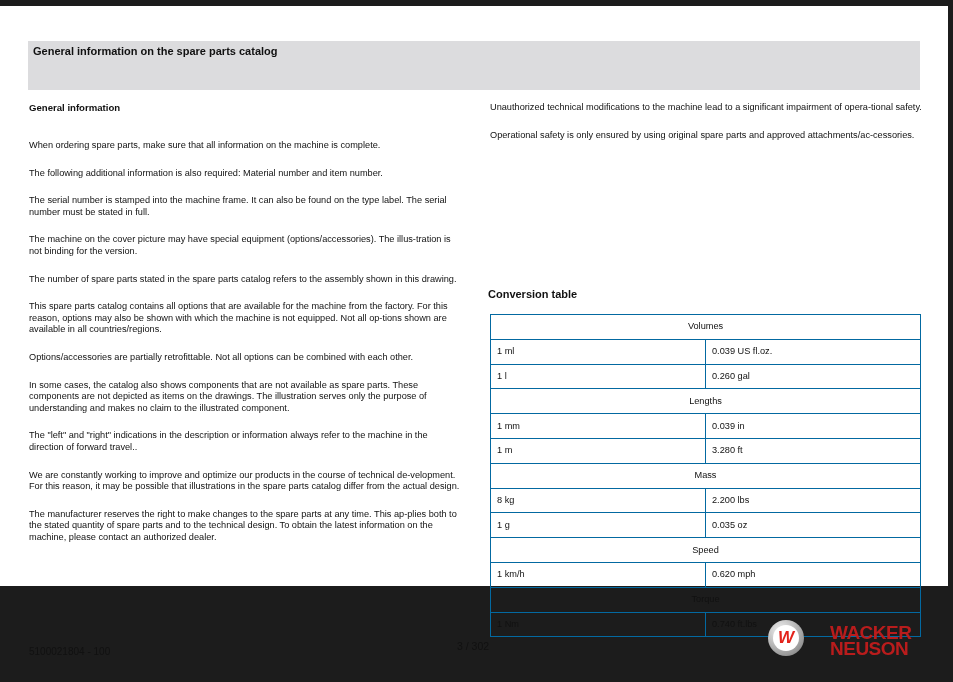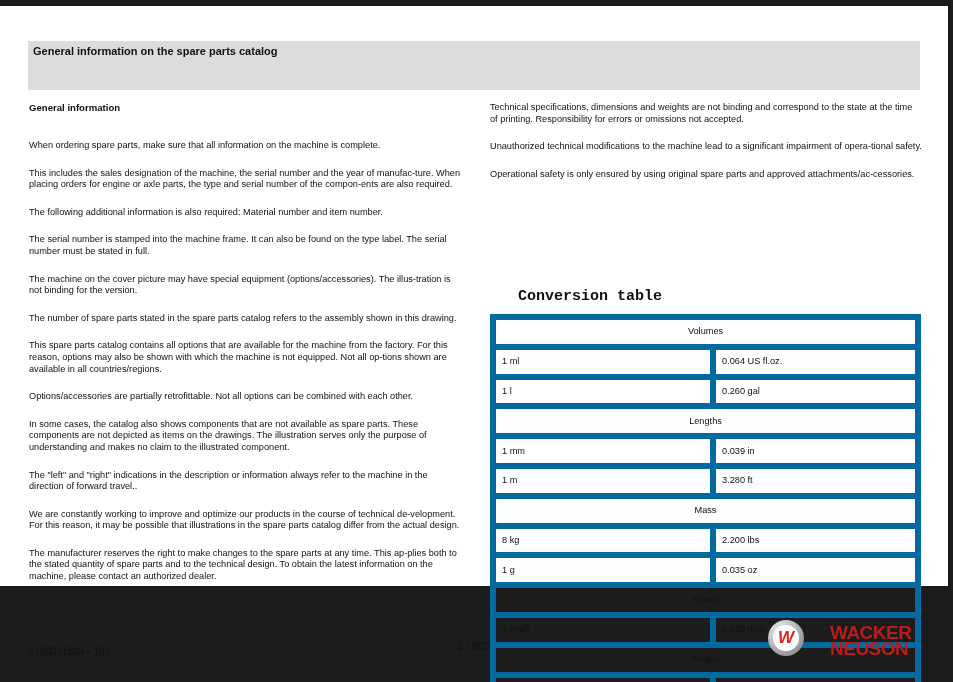--- a/index.html
+++ b/index.html
@@ -22,28 +22,28 @@
   }
   .header-title {
     position: absolute; left: 5px; top: 4px;
     font-size: 11px; font-weight: bold; color: #111;
   }
   .col-left { position: absolute; left: 29px; top: 96px; width: 432px; }
   .col-right { position: absolute; left: 490px; top: 96px; width: 432px; }
   .section-heading { font-size: 9.6px; font-weight: bold; margin: 0 0 27px 0; line-height: 11px; }
   .para { font-size: 9.2px; line-height: 11.6px; margin: 0 0 16px 0; }
   .col-right .para { margin-bottom: 16px; }
-  .conv-heading { position: absolute; left: 518px; top: 282px; font-size: 15px; font-weight: bold; font-family: Liberation Mono, monospace; }
+  .conv-heading { position: absolute; left: 488px; top: 282px; font-size: 11px; font-weight: bold; }
   table.conv {
     position: absolute; left: 490px; top: 308px;
     width: 431px; border-collapse: collapse;
     font-size: 9.2px;
   }
   table.conv td {
-    border: 6px solid #0369a1; height: 15.8px; padding: 4px 6px; line-height: 15px;
+    border: 1px solid #0369a1; height: 15.8px; padding: 4px 6px; line-height: 15px;
   }
   table.conv td.cat { text-align: center; }
   table.conv td.from { width: 202px; }
   .footer-doc { position: absolute; left: 29px; top: 640px; font-size: 10px; }
   .footer-page { position: absolute; left: 457px; top: 634px; font-size: 10.5px; }
   .logo { position: absolute; left: 768px; top: 614px; width: 156px; height: 42px; }
   .logo-circle {
     position: absolute; left: 0; top: 0; width: 36px; height: 36px; border-radius: 50%;
     background: radial-gradient(circle at 35% 30%, #f2f2f2, #9a9a9a 70%, #6e6e6e);
   }
@@ -64,49 +64,47 @@
 <body>
 
 <div class="page">
   <div class="header-band">
     <div class="header-title">General information on the spare parts catalog</div>
   </div>
 
   <div class="col-left">
     <div class="section-heading">General information</div>
     <p class="para">When ordering spare parts, make sure that all information on the machine is complete.</p>
-    <p class="para">This includes the sales designation of the machine, the serial number and the year of manufac-ture. When placing orders for engine or axle parts, the type and serial number of the compon-ents are also required.</p>
     <p class="para">The following additional information is also required: Material number and item number.</p>
     <p class="para">The serial number is stamped into the machine frame. It can also be found on the type label. The serial number must be stated in full.</p>
     <p class="para">The machine on the cover picture may have special equipment (options/accessories). The illus-tration is not binding for the version.</p>
     <p class="para">The number of spare parts stated in the spare parts catalog refers to the assembly shown in this drawing.</p>
     <p class="para">This spare parts catalog contains all options that are available for the machine from the factory. For this reason, options may also be shown with which the machine is not equipped. Not all op-tions shown are available in all countries/regions.</p>
     <p class="para">Options/accessories are partially retrofittable. Not all options can be combined with each other.</p>
     <p class="para">In some cases, the catalog also shows components that are not available as spare parts. These components are not depicted as items on the drawings. The illustration serves only the purpose of understanding and makes no claim to the illustrated component.</p>
     <p class="para">The "left" and "right" indications in the description or information always refer to the machine in the direction of forward travel..</p>
     <p class="para">We are constantly working to improve and optimize our products in the course of technical de-velopment. For this reason, it may be possible that illustrations in the spare parts catalog differ from the actual design.</p>
     <p class="para">The manufacturer reserves the right to make changes to the spare parts at any time. This ap-plies both to the stated quantity of spare parts and to the technical design. To obtain the latest information on the machine, please contact an authorized dealer.</p>
   </div>
 
   <div class="col-right">
-    <p class="para">Technical specifications, dimensions and weights are not binding and correspond to the state at the time of printing. Responsibility for errors or omissions not accepted.</p>
     <p class="para">Unauthorized technical modifications to the machine lead to a significant impairment of opera-tional safety.</p>
     <p class="para">Operational safety is only ensured by using original spare parts and approved attachments/ac-cessories.</p>
   </div>
 
   <div class="conv-heading">Conversion table</div>
 
   <table class="conv">
     <tbody>
       <tr>
           <td class="cat" colspan="2">Volumes</td>
         </tr>
       <tr>
           <td class="from">1 ml</td>
-          <td>0.064 US fl.oz.</td>
+          <td>0.039 US fl.oz.</td>
         </tr>
       <tr>
           <td class="from">1 l</td>
           <td>0.260 gal</td>
         </tr>
       <tr>
           <td class="cat" colspan="2">Lengths</td>
         </tr>
       <tr>
           <td class="from">1 mm</td>

